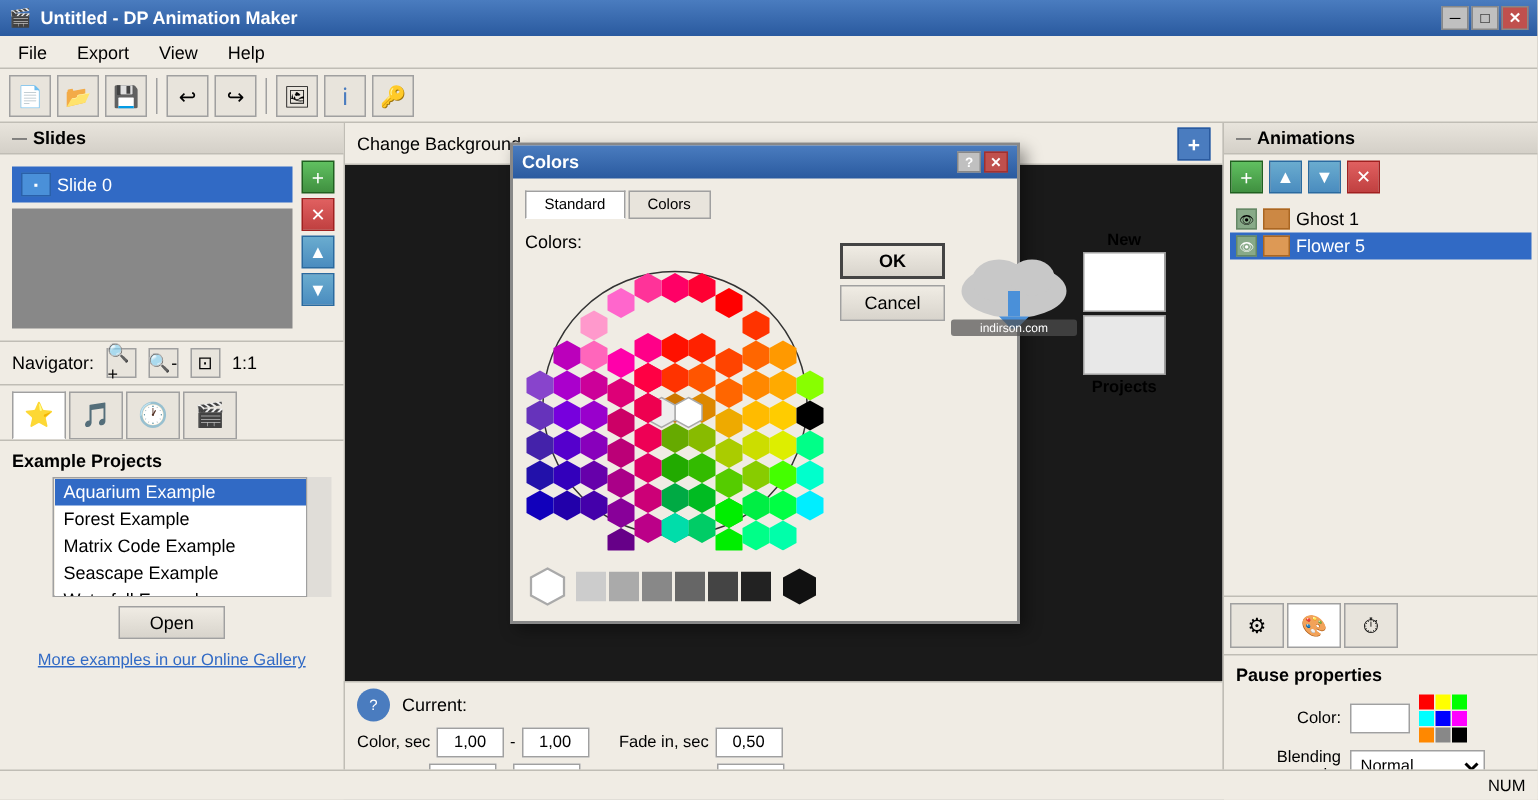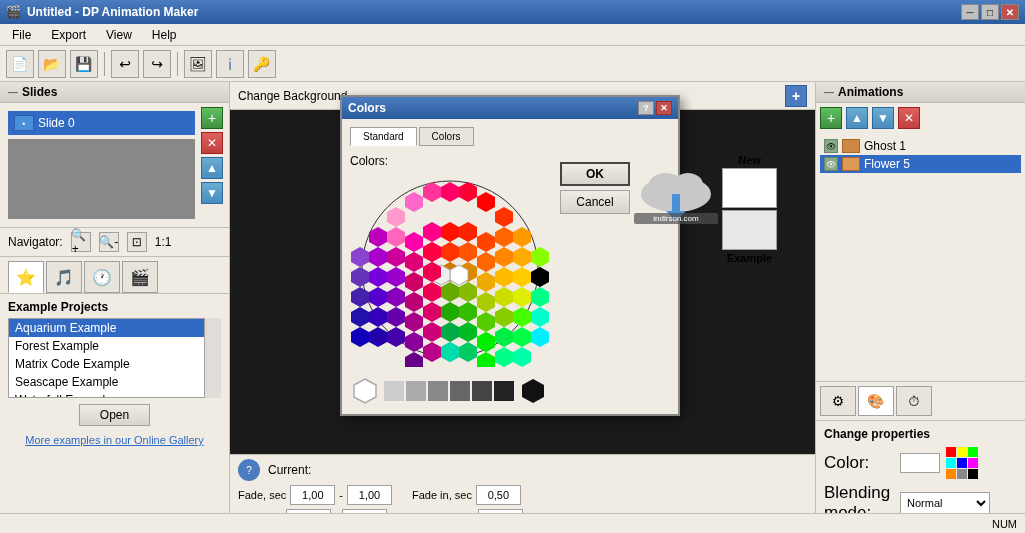--- a/index.html
+++ b/index.html
@@ -310,21 +310,21 @@
       border-top: 1px solid #c0bdb5;
     }
     .color-props-title { font-weight: bold; margin-bottom: 6px; }
     .prop-row {
       display: flex;
       align-items: center;
       gap: 6px;
       margin-bottom: 4px;
       font-size: 12px;
     }
-    .prop-label { width: 70px; font-size: 17px; }
+    .prop-label { width: 70px; font-size: 11px; text-align: right; }
     .color-box {
       width: 40px; height: 20px;
       background: white;
       border: 1px solid #a0a0a0;
     }
     .color-dots {
       display: grid;
       grid-template-columns: repeat(3, 10px);
       gap: 1px;
     }
@@ -583,21 +583,21 @@
 
     <div class="tabs-row">
       <div class="tab-btn active">⭐</div>
       <div class="tab-btn">🎵</div>
       <div class="tab-btn">🕐</div>
       <div class="tab-btn">🎬</div>
     </div>
 
     <div class="examples-section">
       <div class="examples-title">Example Projects</div>
-      <div style="display:flex;">
+      <div style="display:flex;margin-left:27px;">
         <div class="examples-list" style="flex:1;">
           <div class="example-item selected">Aquarium Example</div>
           <div class="example-item">Forest Example</div>
           <div class="example-item">Matrix Code Example</div>
           <div class="example-item">Seascape Example</div>
           <div class="example-item">Waterfall Example</div>
         </div>
         <div class="examples-scrollbar"></div>
       </div>
       <button class="open-btn">Open</button>
@@ -615,21 +615,21 @@
       <div class="canvas-black"></div>
     </div>
 
     <div class="playback-section">
       <div class="playback-row">
         <div class="playback-icon">?</div>
         <span>Current:</span>
       </div>
       <div style="display:flex; gap:20px;">
         <div class="time-row">
-          <span>Fade, sec</span>
+          <span>Color, sec</span>
           <input class="time-input" value="1,00" readonly="" style="">
           <span>-</span>
           <input class="time-input" value="1,00" readonly="" style="">
         </div>
         <div class="time-row">
           <span>Fade in, sec</span>
           <input class="time-input" value="0,50" readonly="" style="">
         </div>
       </div>
       <div style="display:flex; gap:20px; margin-top:4px;">
@@ -669,21 +669,21 @@
         <span>Flower 5</span>
       </div>
     </div>
     <div class="anim-tab-row">
       <div class="anim-tab">⚙</div>
       <div class="anim-tab active">🎨</div>
       <div class="anim-tab">⏱</div>
     </div>
 
     <div class="color-props">
-      <div class="color-props-title">Change properties</div>
+      <div class="color-props-title">Pause properties</div>
       <div class="prop-row">
         <span class="prop-label">Color:</span>
         <div class="color-box"></div>
         <div class="color-dots">
           <div class="color-dot" style="background:#ff0000;"></div>
           <div class="color-dot" style="background:#ffff00;"></div>
           <div class="color-dot" style="background:#00ff00;"></div>
           <div class="color-dot" style="background:#00ffff;"></div>
           <div class="color-dot" style="background:#0000ff;"></div>
           <div class="color-dot" style="background:#ff00ff;"></div>
@@ -888,21 +888,21 @@
                   <polygon points="36,35 44,35 44,52 36,52" fill="#4a90d9"></polygon>
                   <polygon points="30,52 50,52 40,62" fill="#4a90d9"></polygon>
                 </svg>
                 <div style="position:absolute;bottom:0;font-size:8px;background:rgba(80,80,80,0.7);color:white;padding:1px 19px;border-radius:2px;margin-top:19px;">indirson.com</div>
               </div>
 
               <div style="display:flex; flex-direction:column; align-items:center; gap:2px;">
                 <span style="font-size:11px;font-weight:bold;">New</span>
                 <div style="width:55px; height:40px; background:white; border:1px solid #a0a0a0;"></div>
                 <div style="width:55px; height:40px; background:#e8e8e8; border:1px solid #a0a0a0;"></div>
-                <span style="font-size:11px;font-weight:bold;">Example</span>
+                <span style="font-size:11px;font-weight:bold;">Projects</span>
               </div>
             </div>
           </div>
         </div>
       </div>
     </div>
   </div>
 </div>
 
 </body></html>

